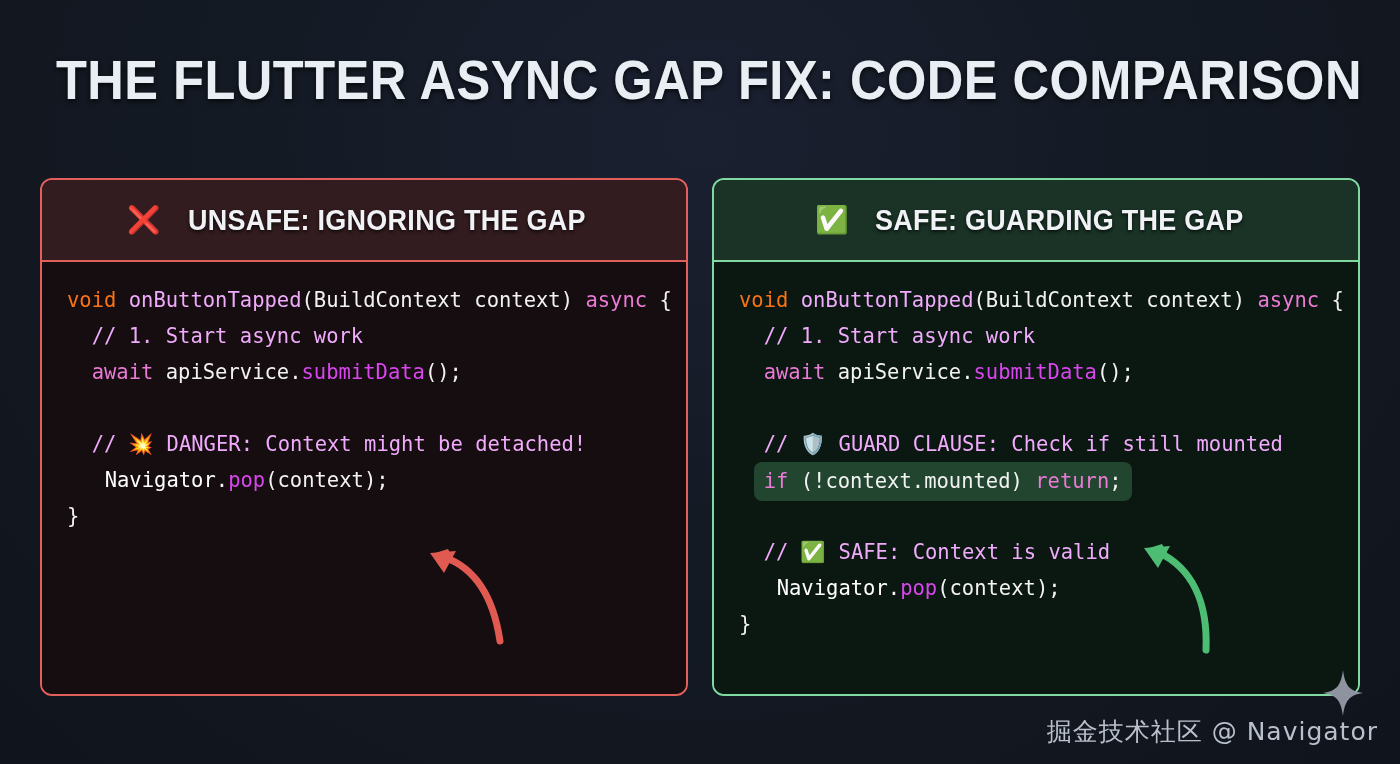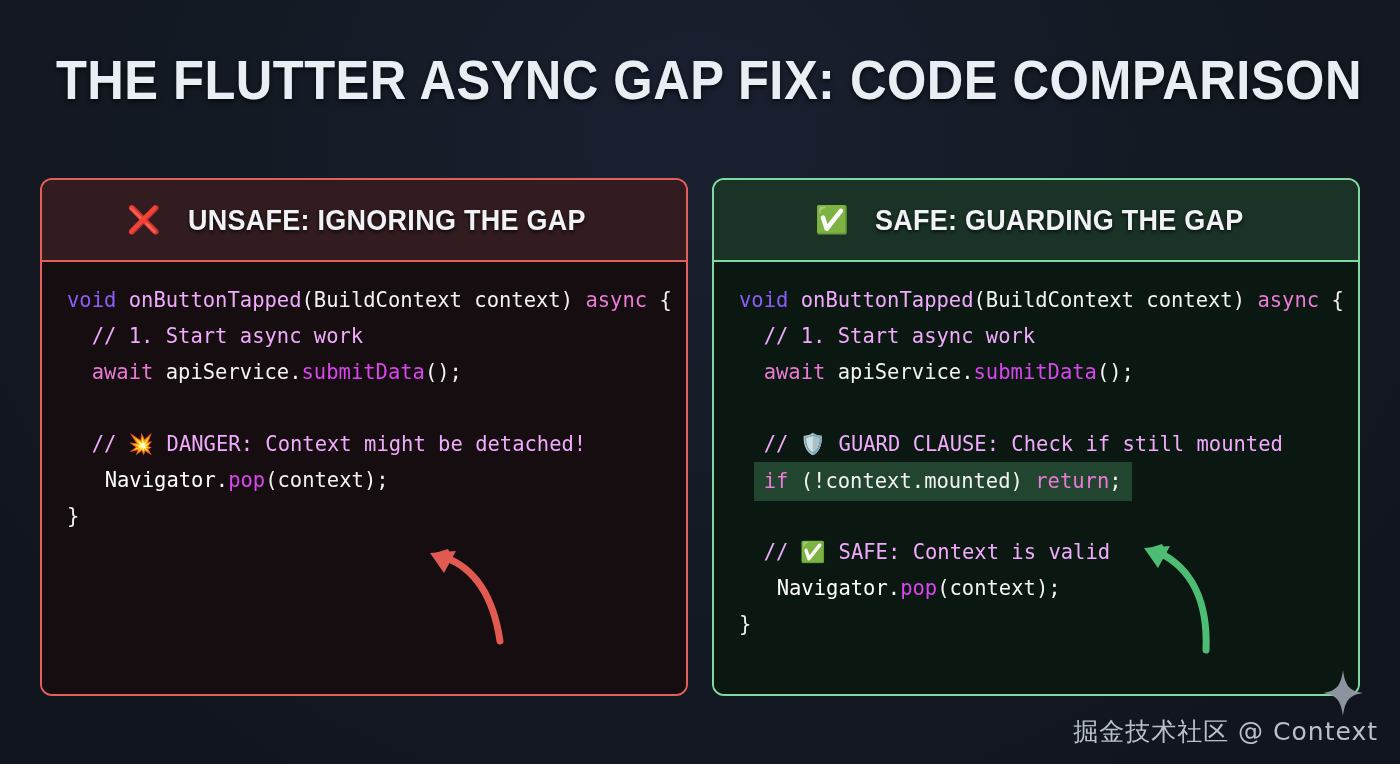--- a/index.html
+++ b/index.html
@@ -82,32 +82,32 @@
     font-family: "DejaVu Sans Mono", "Liberation Mono", monospace;
     font-size: 20.5px;
     line-height: 36px;
     white-space: pre;
     padding-left: 25px;
     color: #e6e6e6;
   }
   .code .ln { height: 36px; }
   .code .blank { height: 36px; }
 
-  .kw-void    { color: #8b5cf6; }
+  .kw-void    { color: #f97316; }
   .kw-pink    { color: #ea7ad6; text-align: center; }
   .fn-name    { color: #f0abfc; }
   .plain      { color: #f2f2f2; }
   .comment    { color: #f0abfc; }
   .method     { color: #d946ef; }
   .cls        { color: #ffffff; margin-left: 13px; }
 
   .hl-line {
     display: inline-block;
     background: #22452f;
-    border-radius: 0;
+    border-radius: 8px;
     padding: 1px 10px 2px 10px;
     margin-left: -10px;
   }
 
   
   .arrow-svg { position: absolute; pointer-events: none; }
 
   
   .watermark {
     position: absolute;
@@ -166,14 +166,14 @@
       <path d="M24,19 L50,32 L40,14 Z" fill="#4dbd74"></path>
     </svg>
 
   </div>
 </div>
 
 <svg class="sparkle" viewBox="0 0 42 46">
   <path d="M21,0 C23,15 27,21 41,23 C27,25 23,31 21,46 C19,31 15,25 1,23 C15,21 19,15 21,0 Z" fill="#8d94a0"></path>
 </svg>
 <div class="watermark">
-  <span>掘金技术社区 @ Context</span>
+  <span>掘金技术社区 @ Navigator</span>
 </div>
 
 </body></html>

